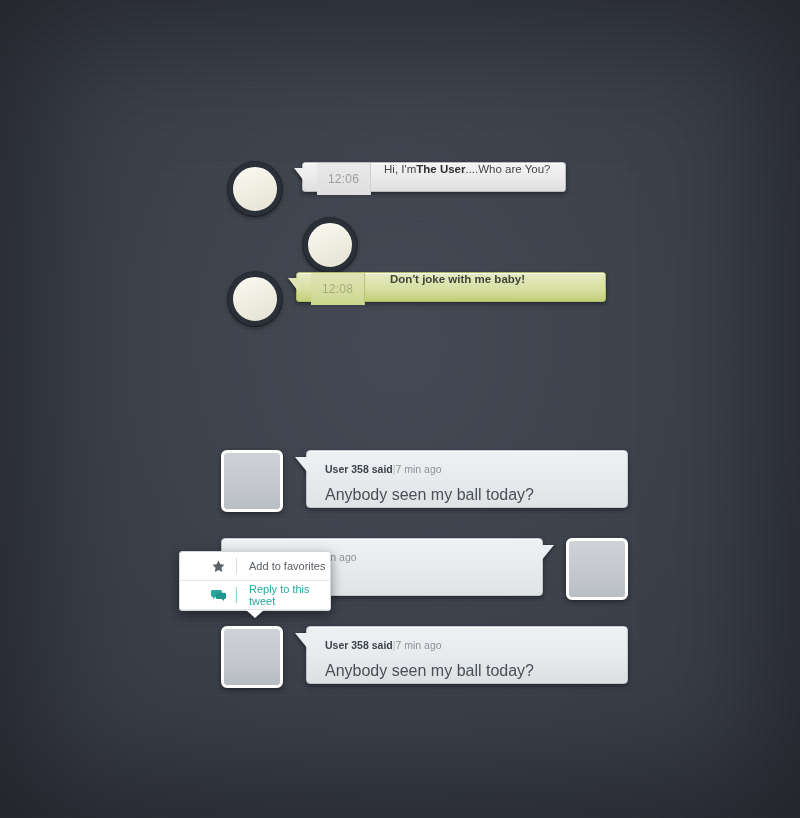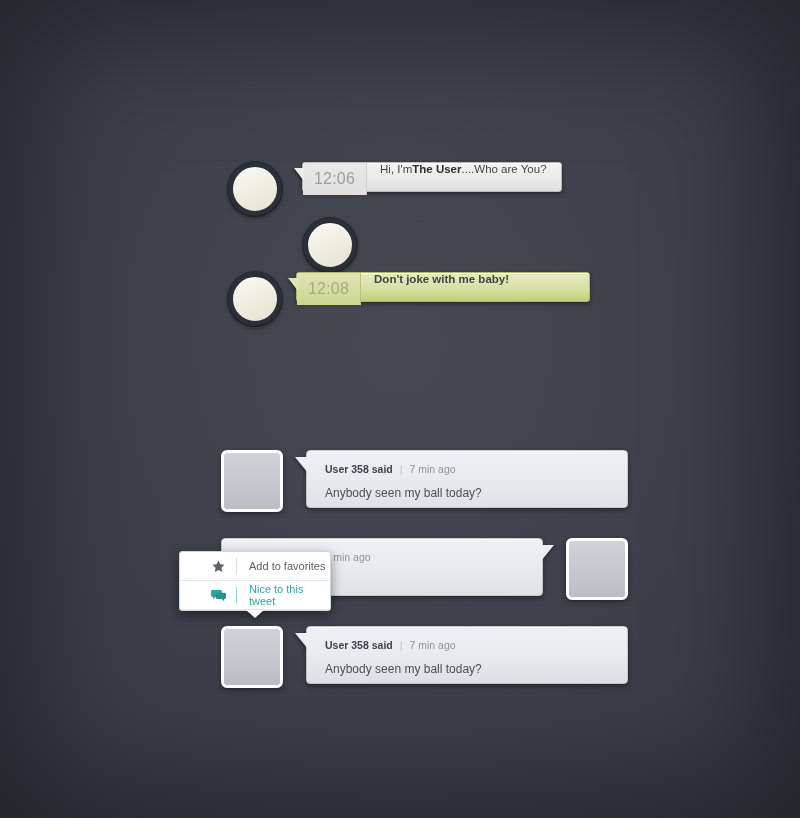--- a/index.html
+++ b/index.html
@@ -53,29 +53,31 @@
     box-shadow: 0 2px 4px rgba(0,0,0,0.42), inset 0 1px 0 rgba(255,255,255,0.85);
   }
 
   .bubble.grey {
     background: linear-gradient(180deg, #f3f3f3 0%, #eaeaea 55%, #dedede 100%);
     border: 1px solid #b9b9b9;
   }
   .bubble.green {
     background: linear-gradient(180deg, #e6eac4 0%, #d8e0a4 55%, #c3cf78 100%);
     border: 1px solid #adb868;
+    gap: 12px;
   }
 
   .bubble .time {
     flex: none;
     padding: 16px 11px;
     display: flex;
     align-items: center;
-    font-size: 16px;
+    font-size: 12px;
     letter-spacing: 0.2px;
+    margin-left: 14px;
   }
   .bubble.grey .time { color: #9d9d9d; background: linear-gradient(180deg,#e9e9e9 0%, #dfdfdf 100%); border-right: 1px solid #d0d0d0; }
   .bubble.green .time { color: #a5ab7c; background: linear-gradient(180deg,#dfe4b8 0%, #ccd78d 100%); border-right: 1px solid #b9c477; }
 
   .bubble .msg {
     flex: 1;
     padding: 0 14px 0 13px;
     display: flex;
     font-size: 11.5px;
     color: #454545;
@@ -124,25 +126,25 @@
     box-shadow: 0 2px 5px rgba(0,0,0,0.40), inset 0 1px 0 rgba(255,255,255,0.9);
     padding: 12px 18px 14px 18px;
   }
 
   .comment-meta {
     font-size: 10.5px;
     color: #8d939a;
     margin-bottom: 11px;
     display: flex;
     align-items: center;
-    gap: 7px;
+    gap: 0;
   }
   .comment-meta .author { font-weight: bold; color: #3c434c; }
   .comment-meta .sep { color: #b8bdc3; }
-  .comment-text { font-size: 12px; color: #4a5057; }
+  .comment-text { font-size: 16px; color: #4a5057; }
 
   .ctail-left, .ctail-right { position: absolute; width: 0; height: 0; }
   .ctail-left {
     left: -12px; top: 6px;
     border-top: 0 solid transparent;
     border-bottom: 16px solid transparent;
     border-right: 13px solid #ecf0f2;
     filter: drop-shadow(-2px 1px 1px rgba(0,0,0,0.26));
   }
   .ctail-right {
@@ -296,19 +298,19 @@
 
 
   <div class="menu-item accent">
     <span class="menu-icon">
       <svg width="17" height="15" viewBox="0 0 24 22" aria-hidden="true">
         <path fill="#29a8a0" d="M2 2h12a2 2 0 0 1 2 2v6a2 2 0 0 1-2 2H7l-4 3.5V12H2a2 2 0 0 1-2-2V4a2 2 0 0 1 2-2z" transform="translate(1,1)"></path>
         <path fill="#1f958e" d="M10 7h11a2 2 0 0 1 2 2v5a2 2 0 0 1-2 2h-1v3l-3.5-3H10a2 2 0 0 1-2-2V9a2 2 0 0 1 2-2z"></path>
       </svg>
     </span>
     <span class="menu-divider"></span>
-    <span class="menu-label">Nice to this tweet</span>
+    <span class="menu-label">Reply to this tweet</span>
   </div>
 
   <span class="menu-pointer"></span>
 </div>
 
 <div class="vignette"></div>
 
 </body></html>

